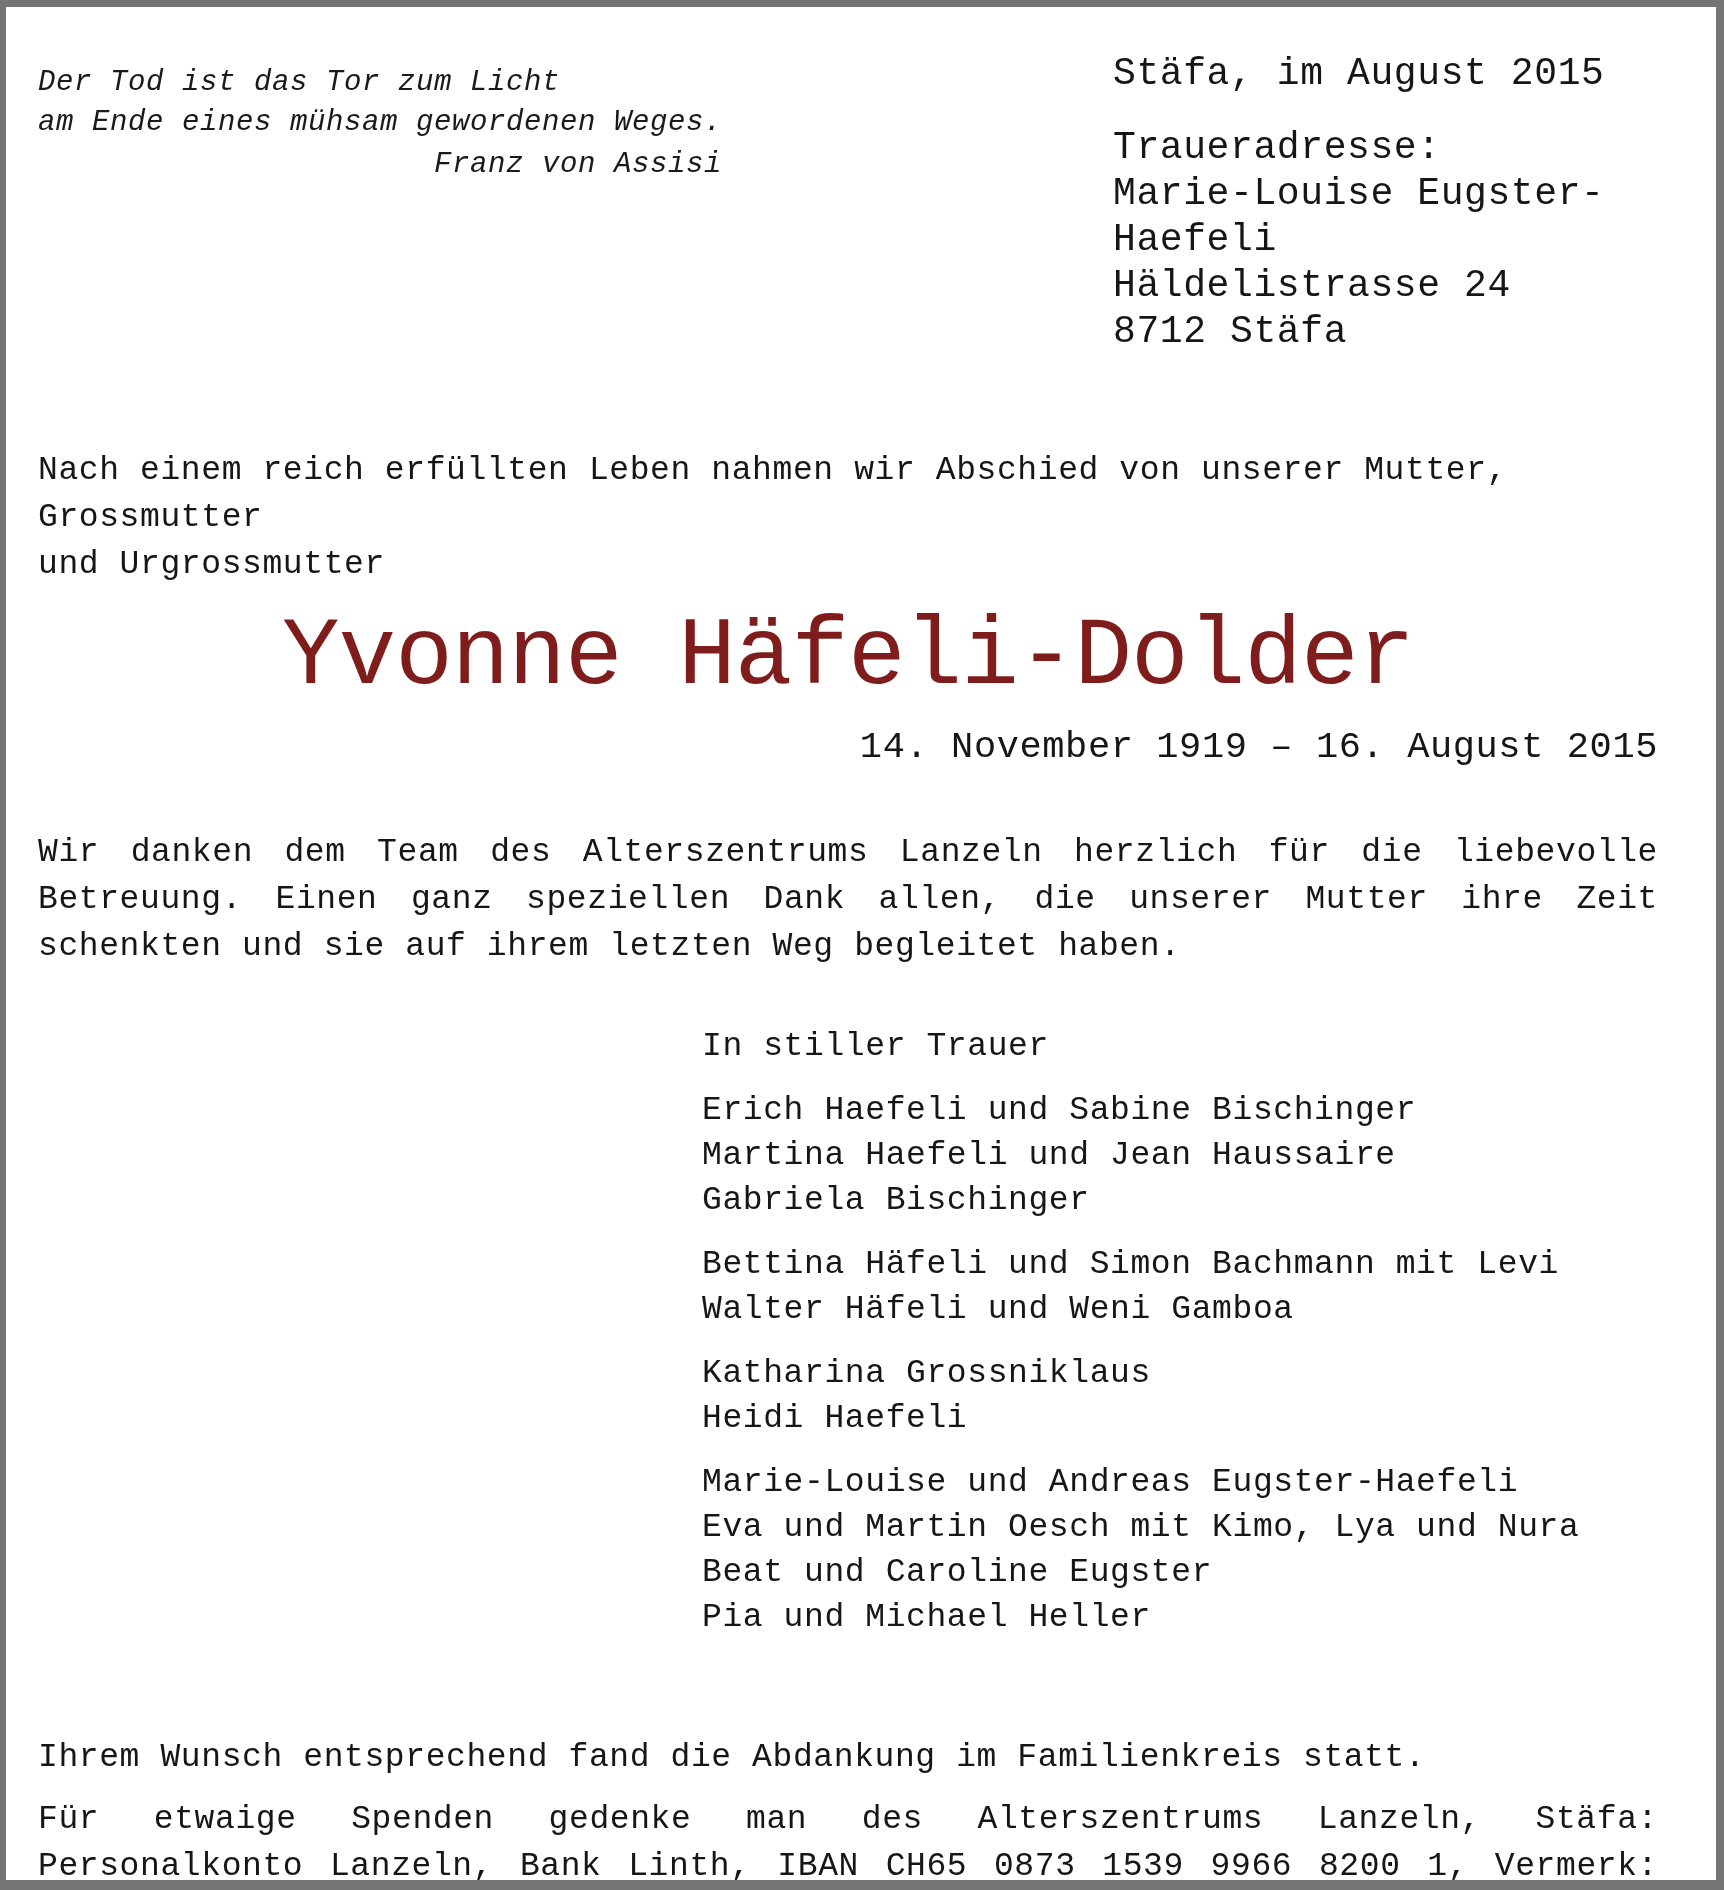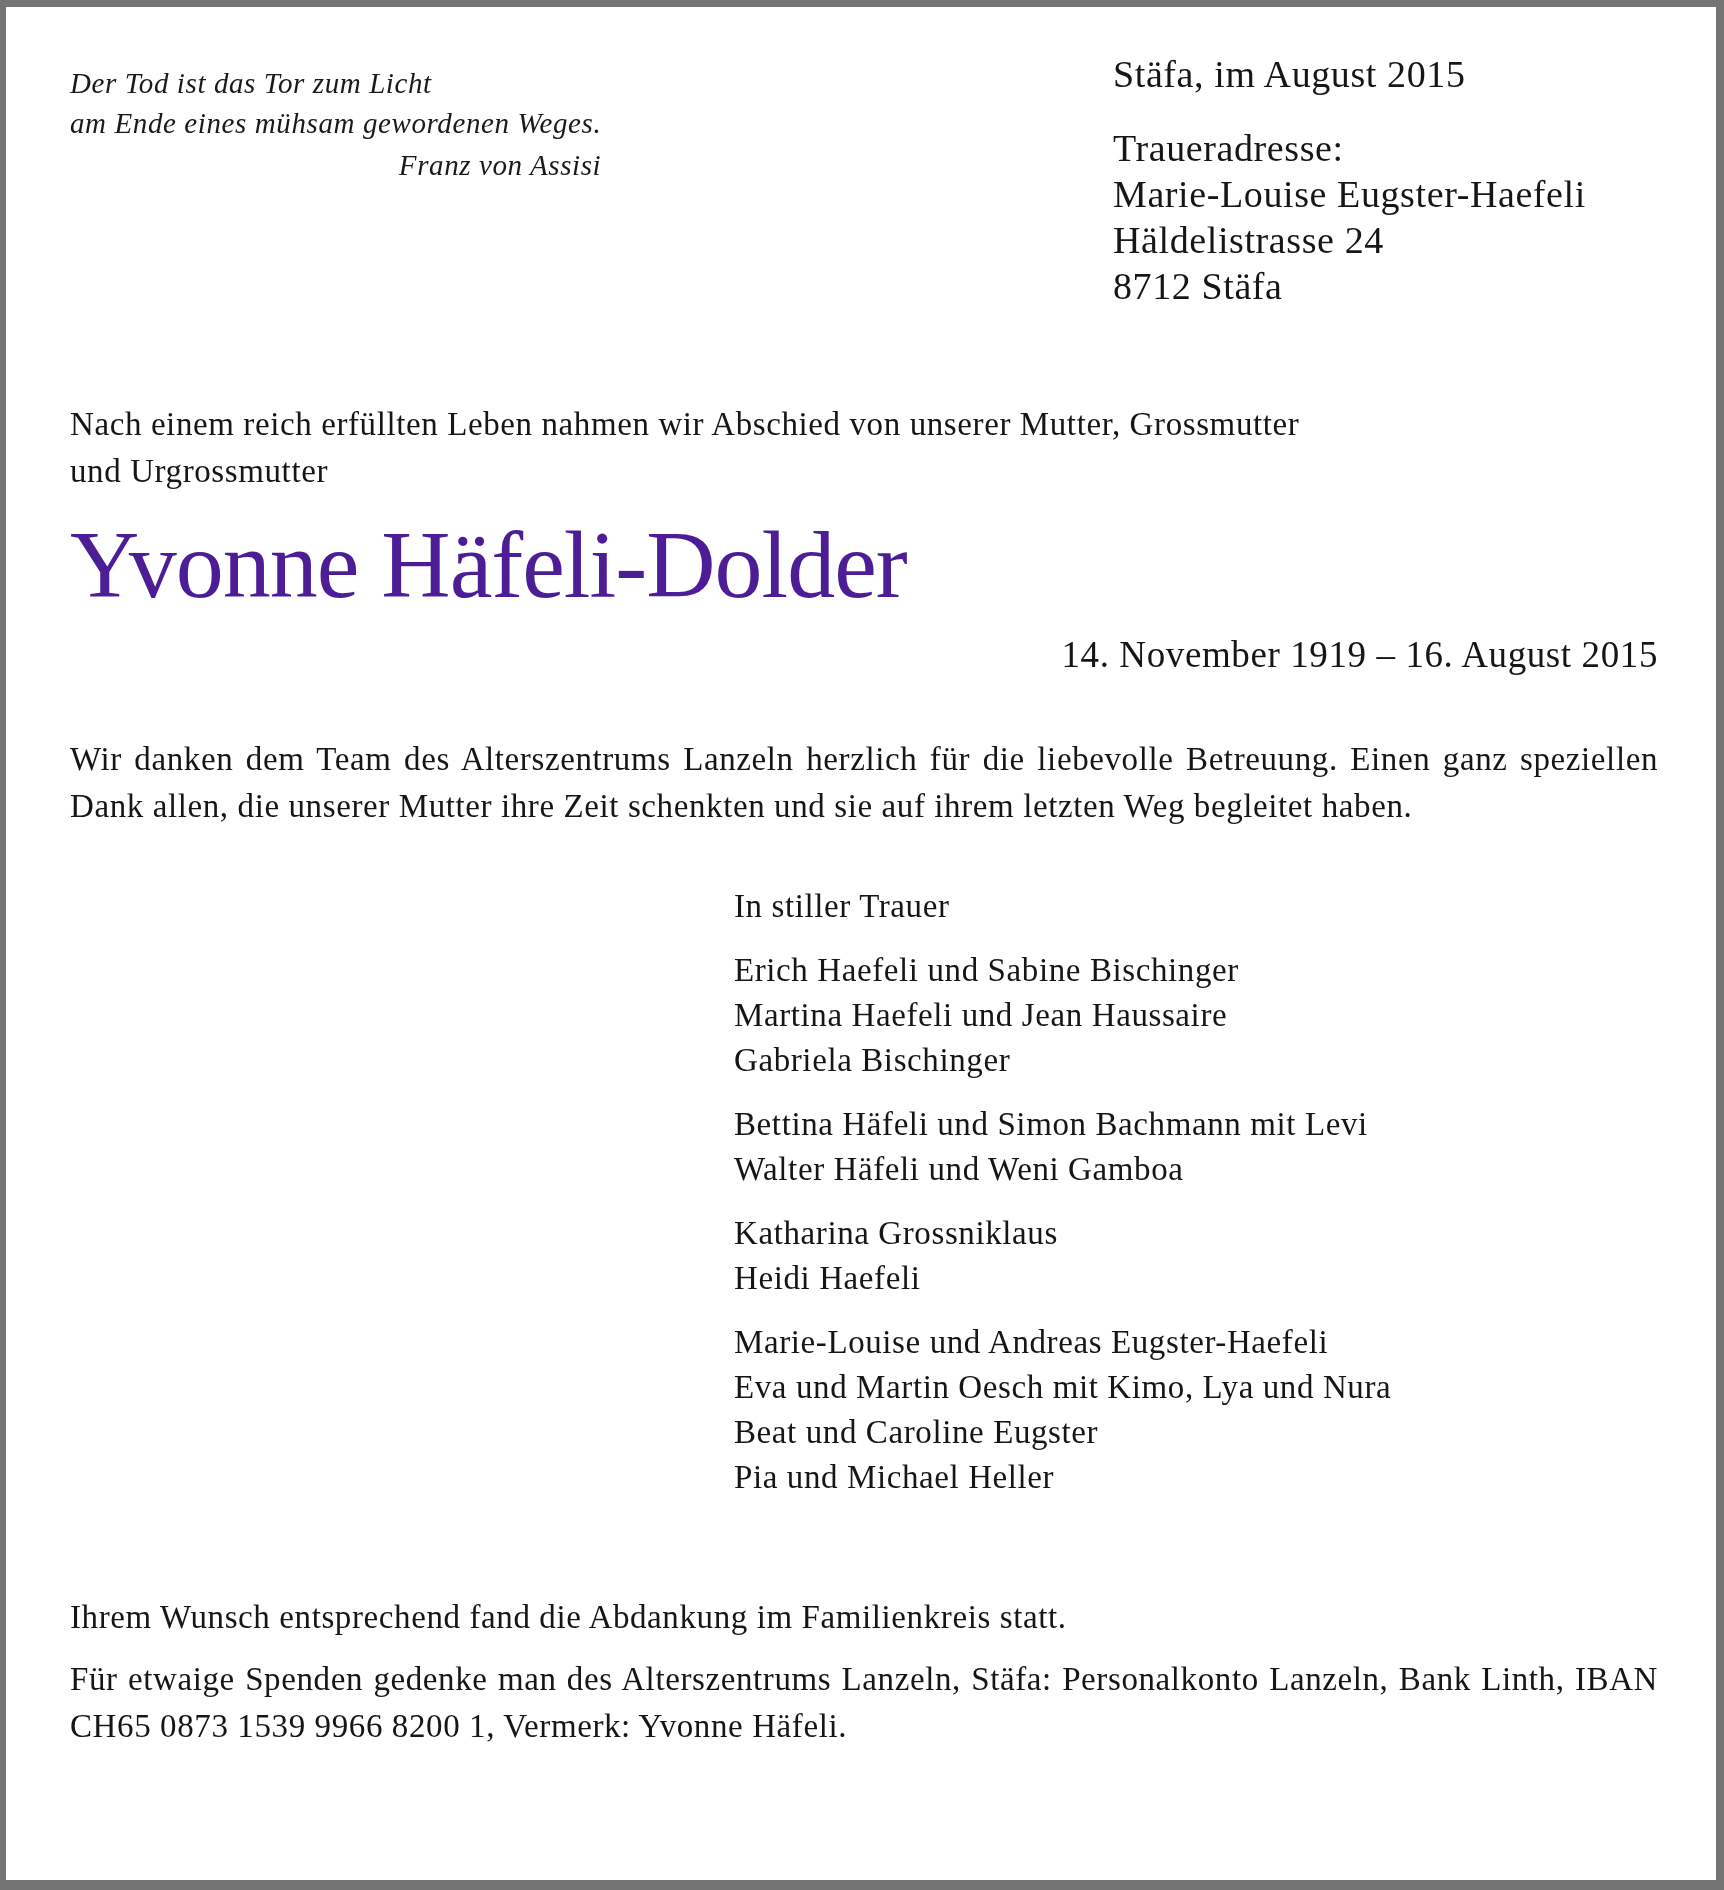--- a/index.html
+++ b/index.html
@@ -15,23 +15,23 @@
     overflow: hidden;
   }
   .page {
     position: absolute;
     top: 7px;
     left: 6px;
     right: 8px;
     bottom: 10px;
     background: #ffffff;
     box-sizing: border-box;
-    padding: 44px 58px 0 64px;
+    padding: 44px 58px 0 32px;
     overflow: hidden;
-    font-family: Liberation Serif, serif;
+    font-family: Liberation Mono, monospace;
     color: #161616;
     font-size: 33px;
     letter-spacing: 0.6px;
     line-height: 47px;
   }
   p { margin: 0; }
 
   .header {
     display: flex;
     justify-content: space-between;
@@ -57,25 +57,26 @@
   .addr .dateline {
     margin-bottom: 28px;
   }
 
   .intro {
     margin-top: 92px;
   }
 
   .name {
     margin: 16px 0 0 0;
+    text-align: center;
     font-size: 96px;
     font-weight: normal;
     letter-spacing: -1px;
     line-height: 1.12;
-    color: #4c1d95;
+    color: #7f1d1d;
   }
   .dates {
     text-align: right;
     font-size: 37px;
     margin-top: 12px;
   }
 
   .just { text-align: justify; }
 
   .thanks {

